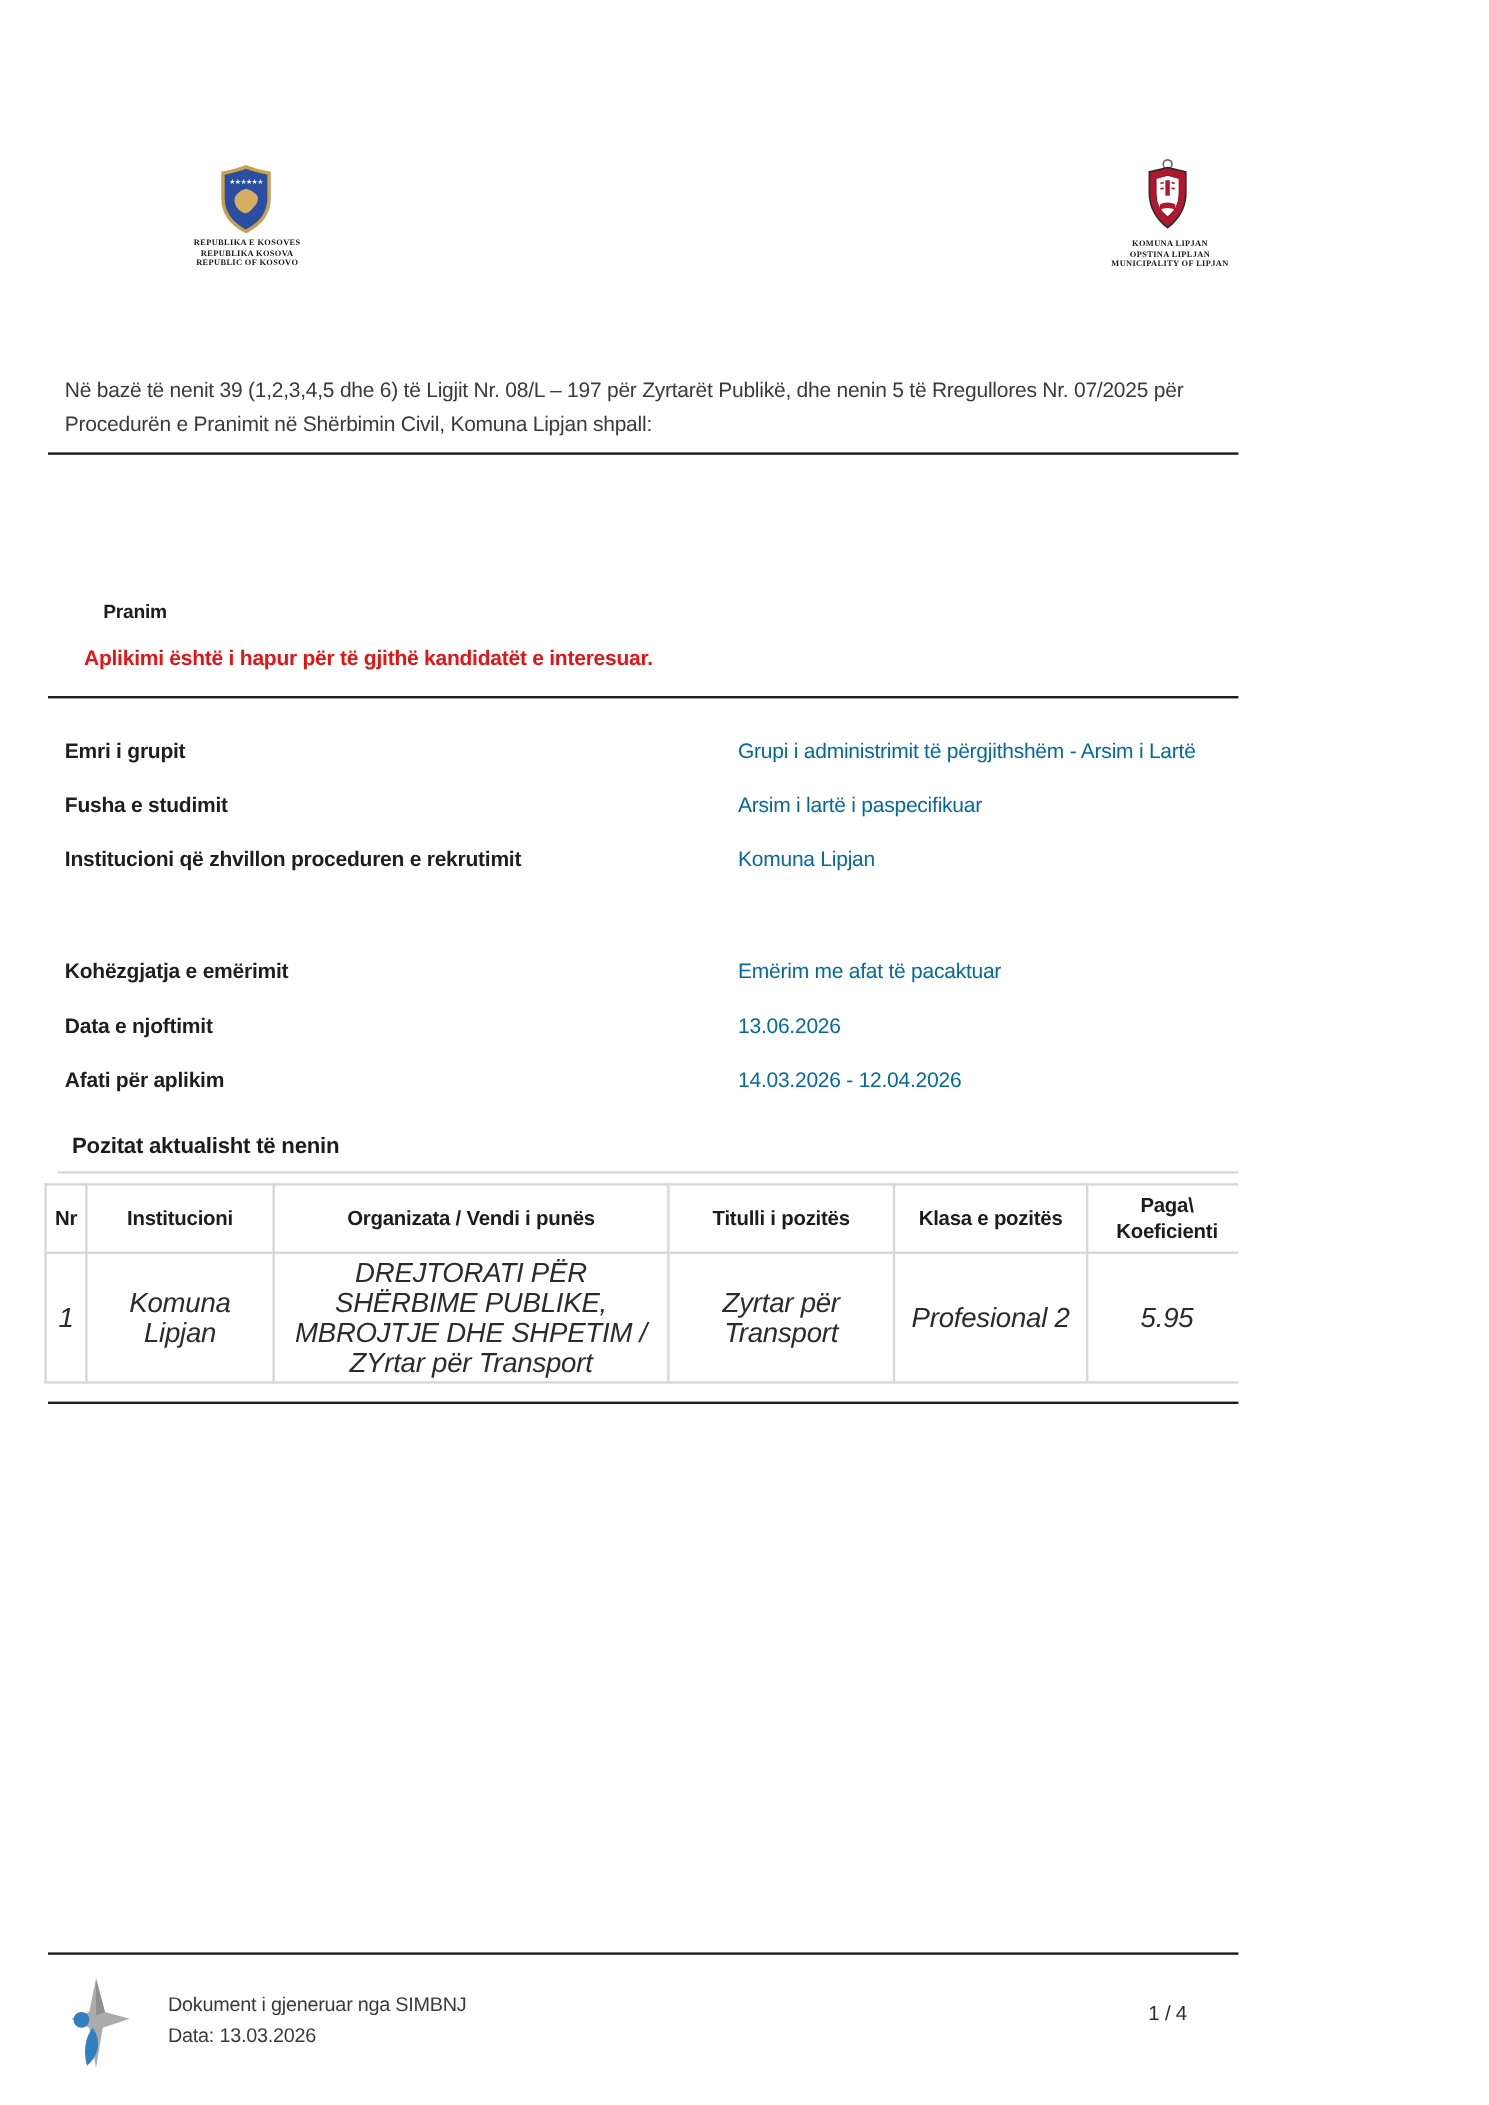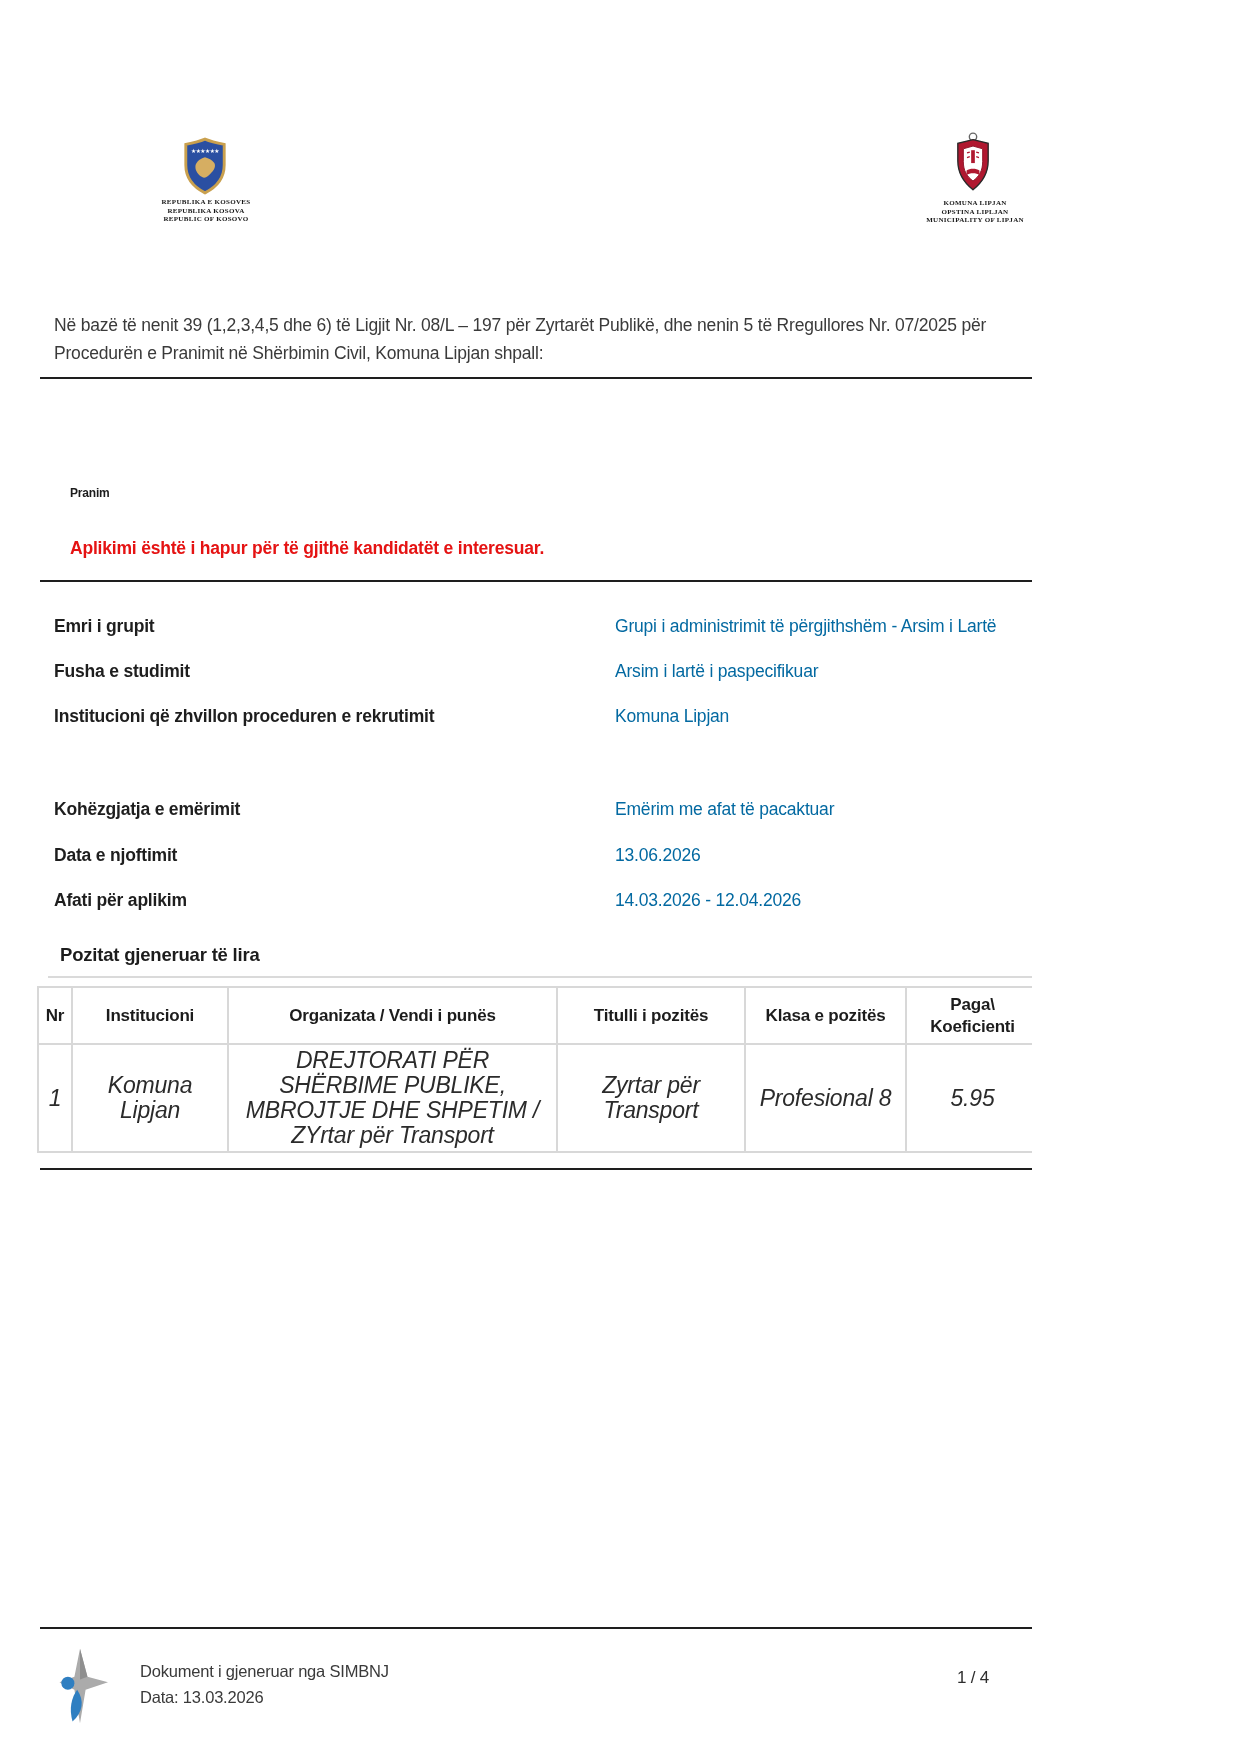--- a/index.html
+++ b/index.html
@@ -25,22 +25,22 @@
   .rule-1{top:377px;}
   .rule-2{top:580px;}
   .rule-3{top:1168px;}
   .rule-footer{top:1627px;width:1073px;}
   .gray-rule{position:absolute;left:48px;top:976px;width:1075px;height:2px;background:#dadada;}
   .title{
     position:absolute;left:40px;top:417px;width:960px;margin:0;
     text-align:center;font-size:30px;font-weight:bold;color:#1a1a1a;letter-spacing:-0.3px;
   }
   .subtitle{
-    position:absolute;left:70px;top:486px;margin:0;
-    font-size:12px;font-weight:bold;color:#1c1c1c;
+    position:absolute;left:70px;top:486px;margin:16px;
+    font-size:16px;font-weight:bold;color:#1c1c1c;
   }
   .notice{
     position:absolute;left:70px;top:538px;margin:0;
     font-size:17.5px;font-weight:bold;color:#e51313;
   }
   
   .frow{position:absolute;left:0;width:1241px;height:24px;}
   .flabel{position:absolute;left:54px;font-size:17.5px;font-weight:bold;color:#1e1e1e;white-space:nowrap;}
   .fvalue{position:absolute;left:615px;font-size:17.5px;color:#0369a1;white-space:nowrap;}
   .positions-heading{
@@ -130,21 +130,21 @@
   </div>
   <div class="frow" style="top:845px">
     <span class="flabel">Data e njoftimit</span>
     <span class="fvalue">13.06.2026</span>
   </div>
   <div class="frow" style="top:890px">
     <span class="flabel">Afati për aplikim</span>
     <span class="fvalue">14.03.2026 - 12.04.2026</span>
   </div>
 
-  <h3 class="positions-heading">Pozitat gjeneruar të lira</h3>
+  <h3 class="positions-heading">Pozitat aktualisht të nenin</h3>
   <div class="gray-rule"></div>
 
   <table class="vac-table">
     <colgroup>
       <col style="width:34px">
         <col style="width:156px">
         <col style="width:329px">
       <col style="width:188px">
         <col style="width:161px">
         <col style="width:133px">
@@ -160,21 +160,21 @@
         <th>Paga\ Koeficienti</th>
         <th>Nr. i kërkuar</th>
       </tr>
     </thead>
     <tbody>
       <tr>
         <td>1</td>
         <td>Komuna Lipjan</td>
         <td>DREJTORATI PËR SHËRBIME PUBLIKE, MBROJTJE DHE SHPETIM / ZYrtar për Transport</td>
         <td>Zyrtar për Transport</td>
-        <td>Profesional 8</td>
+        <td>Profesional 2</td>
         <td>5.95</td>
         <td>1</td>
       </tr>
     </tbody>
   </table>
 
   <div class="rule rule-3"></div>
 
   <div class="rule rule-footer"></div>
 

